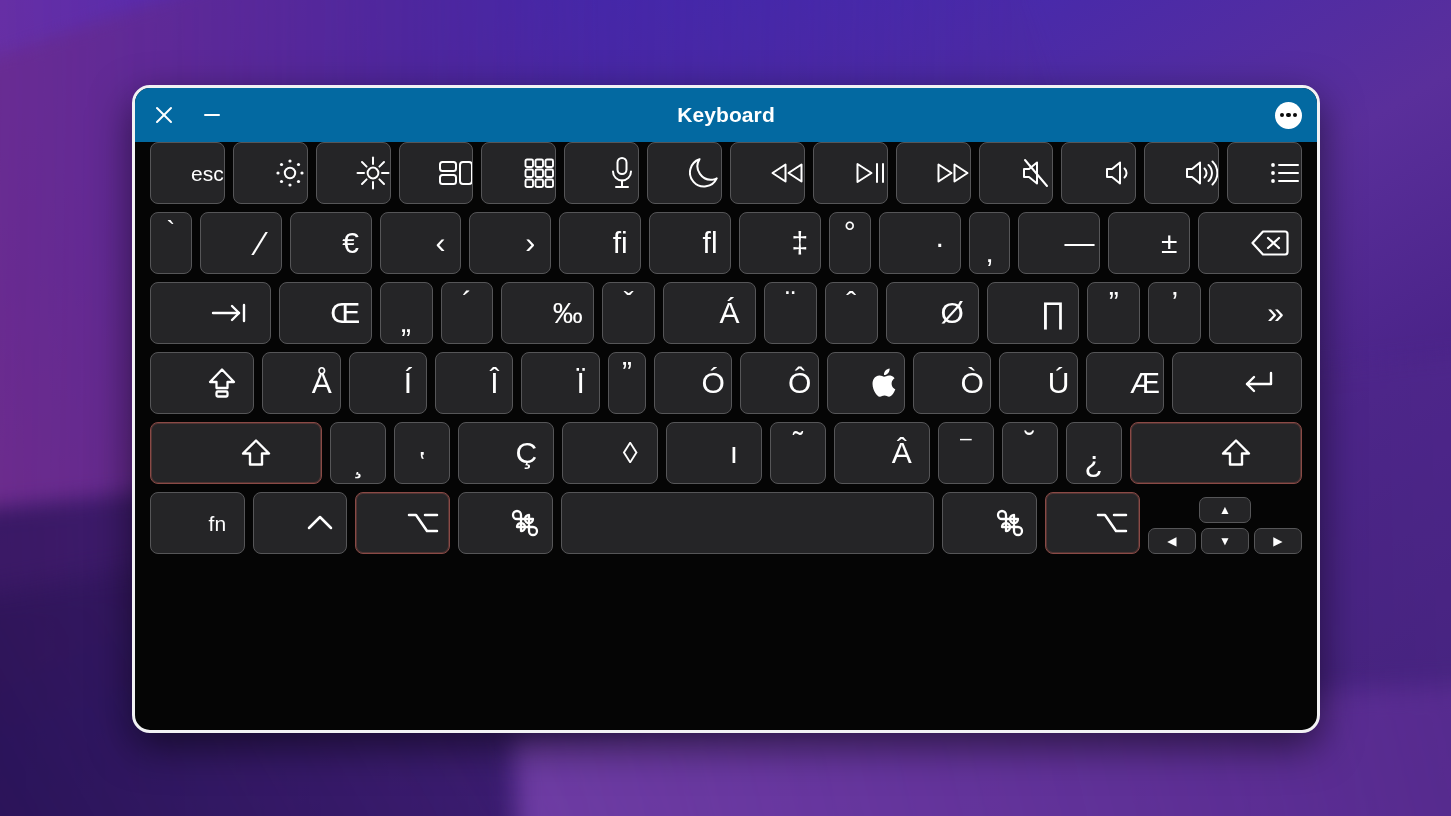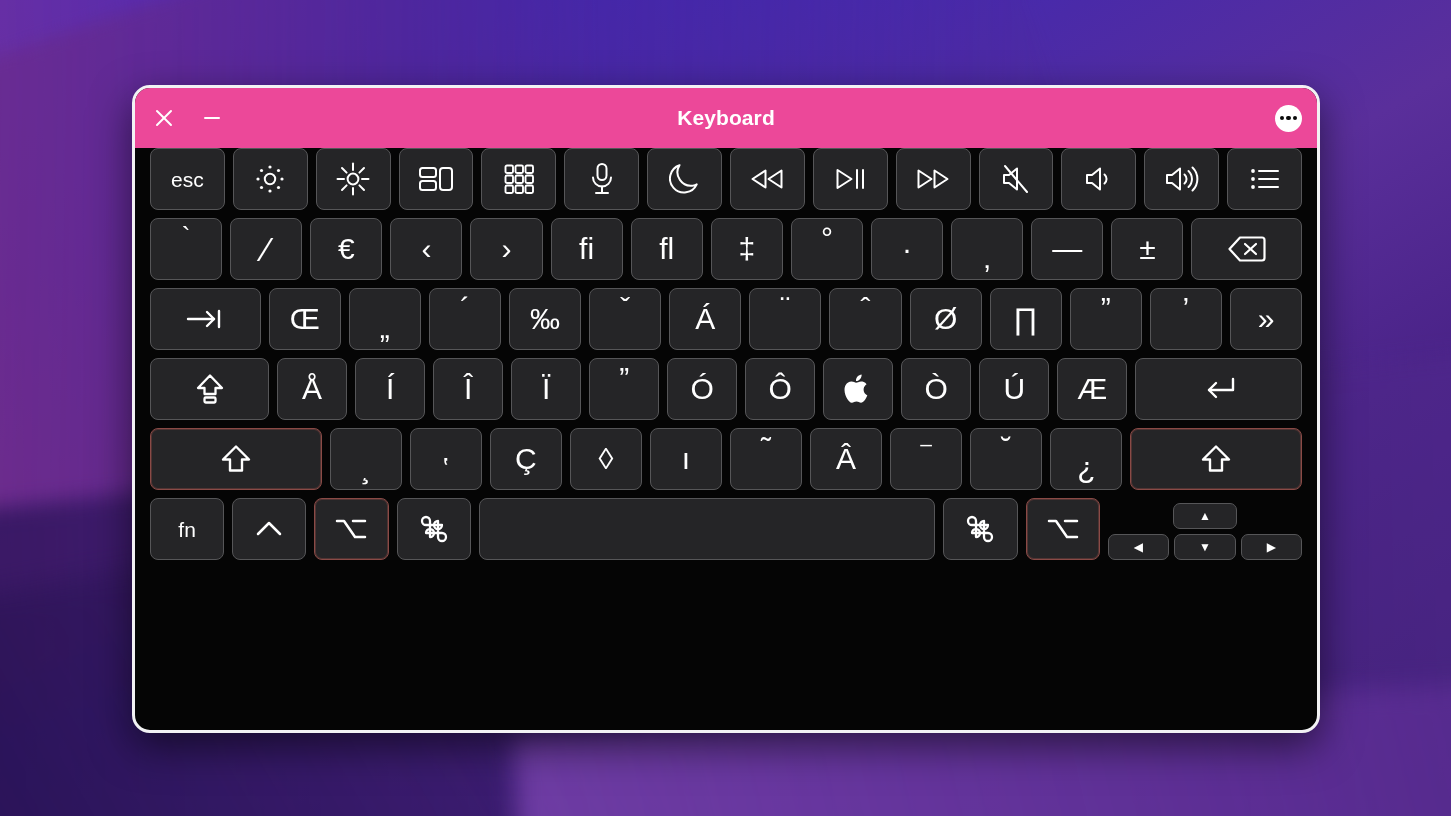--- a/index.html
+++ b/index.html
@@ -71,24 +71,24 @@
     border: 3px solid #f2f2f4;
     border-radius: 18px;
     box-shadow: 0 14px 40px rgba(0,0,0,0.55);
     box-sizing: border-box;
     overflow: hidden;
   }
 
   
   #titlebar {
     position: relative;
-    height: 60px;
+    height: 54px;
     display: flex;
     align-items: center;
-    background: #ec4899;
+    background: #0369a1;
   }
   #tb-left {
     display: flex;
     align-items: center;
     gap: 18px;
     padding-left: 14px;
   }
   .tb-btn {
     width: 30px; height: 30px;
     display: flex; align-items: center; justify-content: center;
@@ -170,21 +170,21 @@
   }
   .key.lit {
     border-color: #8a4a46;
     box-shadow: inset 0 0 0 1px rgba(160,80,74,0.35);
   }
   .key svg { display: block; }
 
   
   .lbl-baseline { align-items: flex-end; padding-bottom: 6px; }
   .lbl-top      { align-items: flex-start; padding-top: 4px; }
-  .lbl-mid      { align-items: center; }
+  .lbl-mid      { align-items: center; padding-left: 40px; }
 
   .key .glyph { display: block; }
   .fs-sm  { font-size: 21px; }
   .fs-md  { font-size: 26px; }
   .fs-lg  { font-size: 30px; }
   .fs-xl  { font-size: 33px; }
 
   
   .w-1   { flex-grow: 1; }
   .w-15  { flex-grow: 1.55; }

